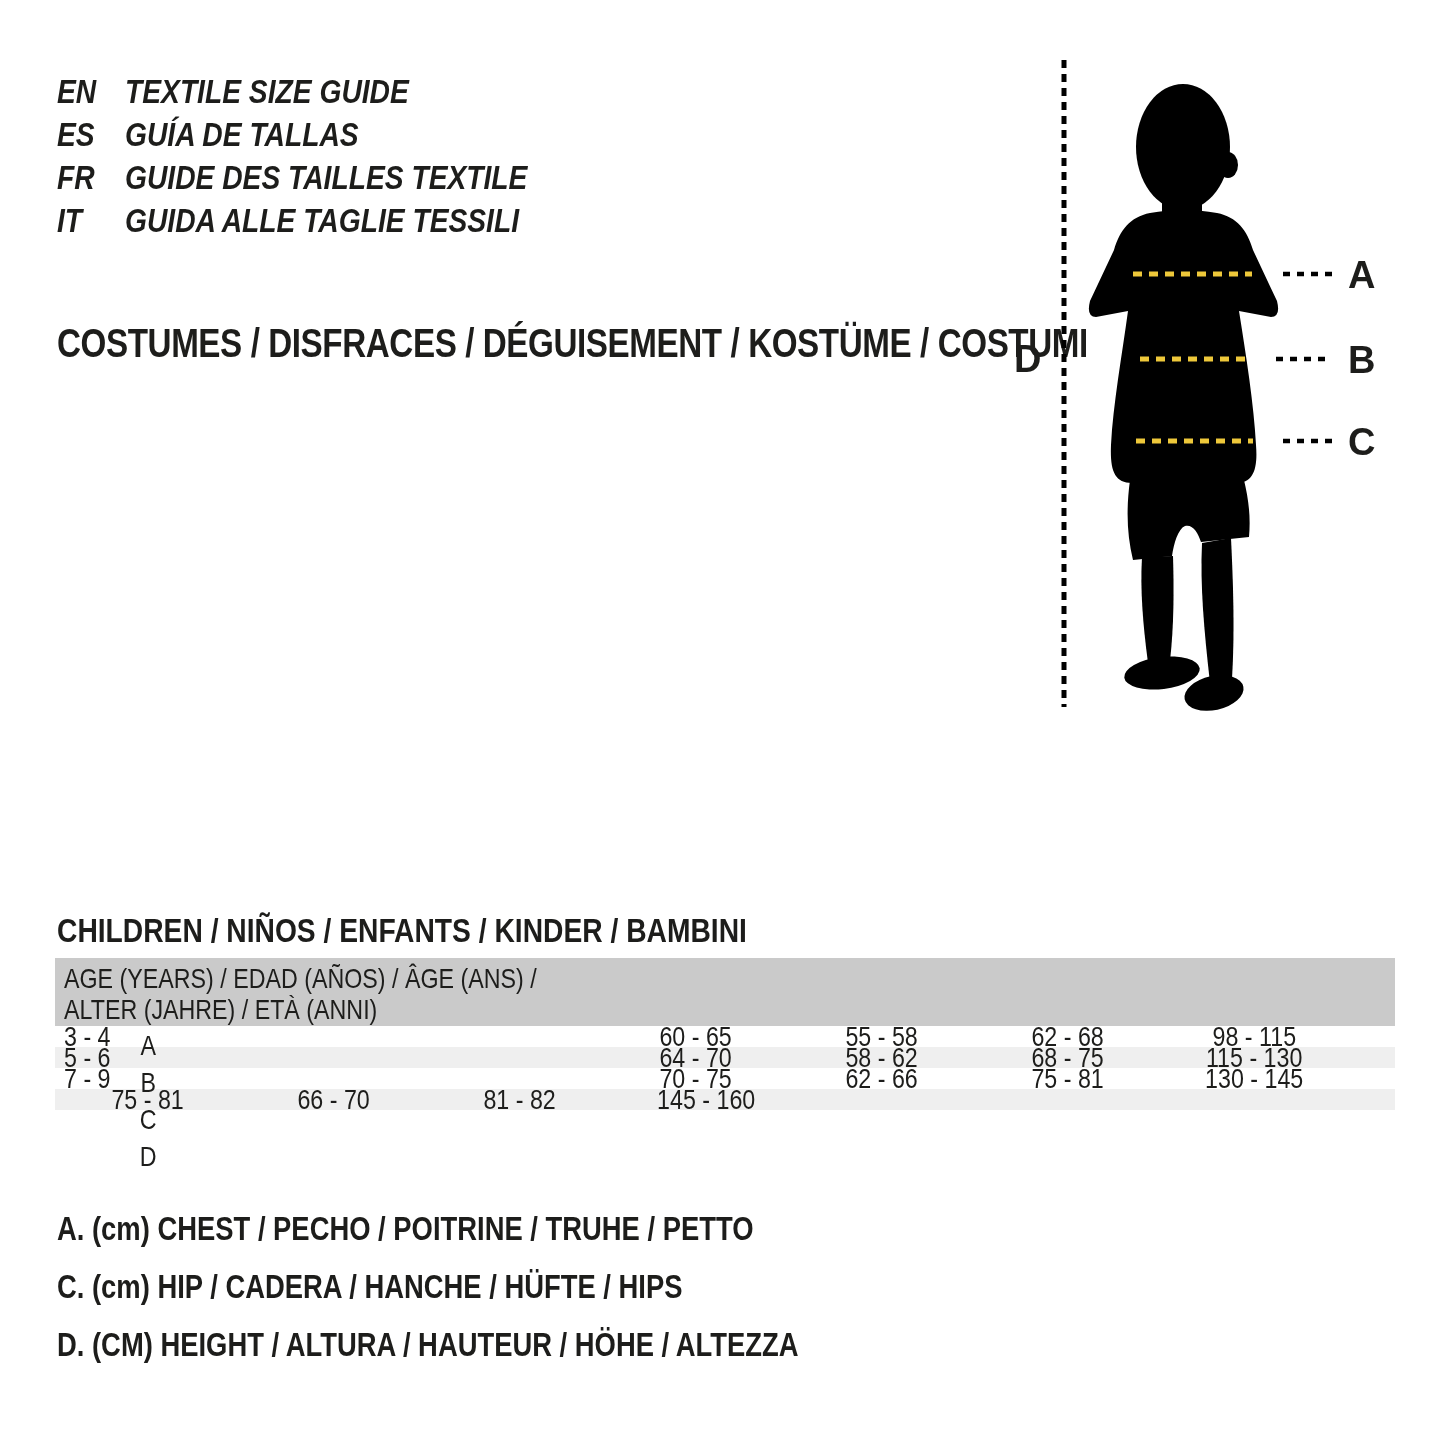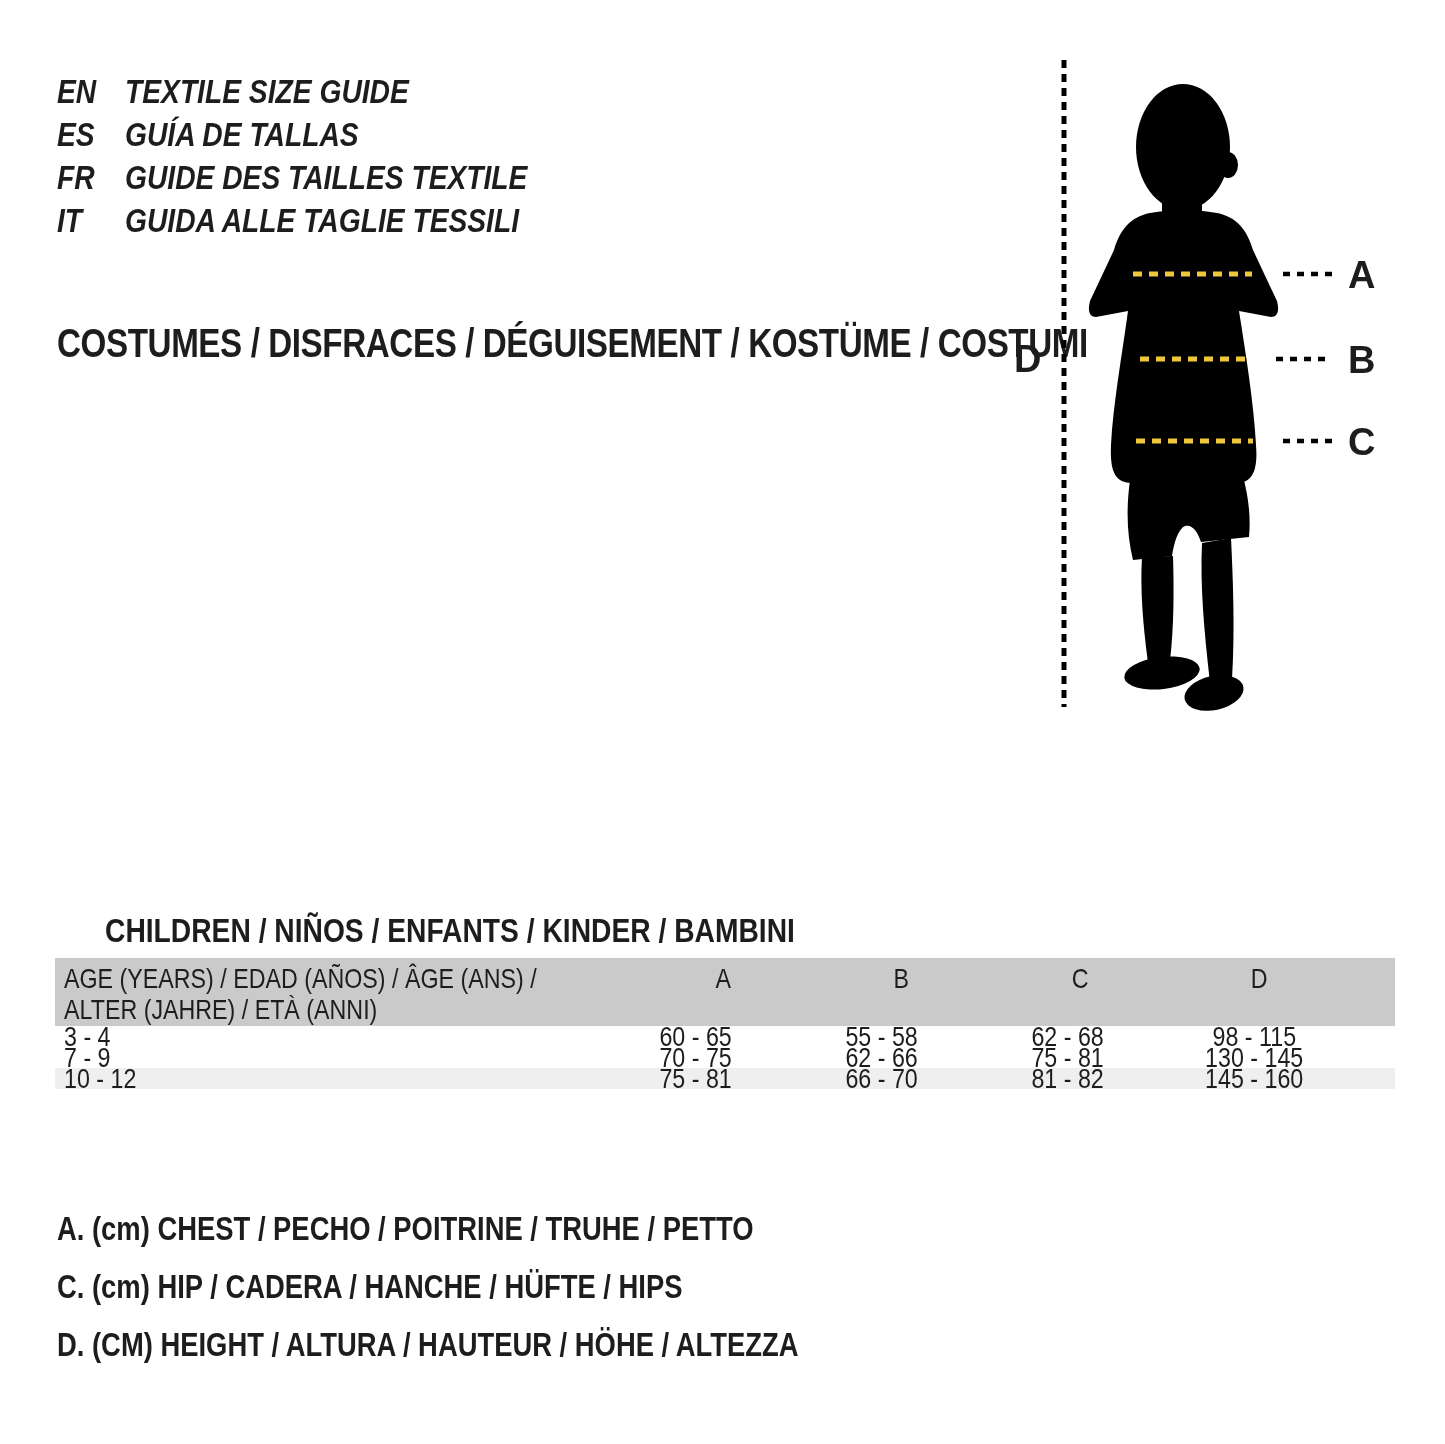--- a/index.html
+++ b/index.html
@@ -23,23 +23,23 @@
   
   .figure-svg{position:absolute;left:990px;top:55px;}
   .measure-label{position:absolute;font-size:38px;font-weight:700;line-height:38px;}
   .label-a{left:1348px;top:256px;}
   .label-b{left:1348px;top:341px;}
   .label-c{left:1348px;top:423px;}
   .label-d{left:1014px;top:340px;}
 
   
   .section-title{position:absolute;left:57px;top:909px;height:42px;line-height:42px;
-    font-size:34px;font-weight:700;margin-left:48px;}
+    font-size:34px;font-weight:700;}
   .size-table{position:absolute;left:55px;top:958px;width:1340px;font-size:28px;}
-  .thead{background:#cacaca;height:68px;display:flex;}
+  .thead{background:#cacaca;height:68px;display:flex;flex-direction:column;}
   .trow{height:21px;display:flex;align-items:center;}
   .trow.alt{background:#efefef;}
   .col-age{flex:1 1 auto;padding-left:9px;display:flex;align-items:center;}
   .thead .col-age{align-items:flex-start;padding-top:5px;}
   .col-val{width:186px;display:flex;justify-content:center;align-items:flex-end;}
   .thead .col-val{align-items:flex-start;padding-top:5px;}
   .col-pad{width:48px;}
   .age-header{font-size:28px;line-height:31px;font-weight:400;}
   .age-header div{transform:scaleX(0.83);transform-origin:0 50%;white-space:nowrap;}
   .thead .col-val{font-size:28px;font-weight:400;}
@@ -161,20 +161,38 @@
       </div>
     <div class="col-val">
         <span class="condc">62 - 68</span>
       </div>
     <div class="col-val">
         <span class="condc">98 - 115</span>
       </div>
     <div class="col-pad"></div>
   </div>
 
+  <div class="trow alt">
+    <div class="col-age">
+        <span class="cond">5 - 6</span>
+      </div>
+    <div class="col-val">
+        <span class="condc">64 - 70</span>
+      </div>
+    <div class="col-val">
+        <span class="condc">58 - 62</span>
+      </div>
+    <div class="col-val">
+        <span class="condc">68 - 75</span>
+      </div>
+    <div class="col-val">
+        <span class="condc">115 - 130</span>
+      </div>
+    <div class="col-pad"></div>
+  </div>
 
   <div class="trow">
     <div class="col-age">
         <span class="cond">7 - 9</span>
       </div>
     <div class="col-val">
         <span class="condc">70 - 75</span>
       </div>
     <div class="col-val">
         <span class="condc">62 - 66</span>
@@ -182,23 +200,20 @@
     <div class="col-val">
         <span class="condc">75 - 81</span>
       </div>
     <div class="col-val">
         <span class="condc">130 - 145</span>
       </div>
     <div class="col-pad"></div>
   </div>
 
   <div class="trow alt">
-    <div class="col-age">
-        <span class="cond">10 - 12</span>
-      </div>
     <div class="col-val">
         <span class="condc">75 - 81</span>
       </div>
     <div class="col-val">
         <span class="condc">66 - 70</span>
       </div>
     <div class="col-val">
         <span class="condc">81 - 82</span>
       </div>
     <div class="col-val">

